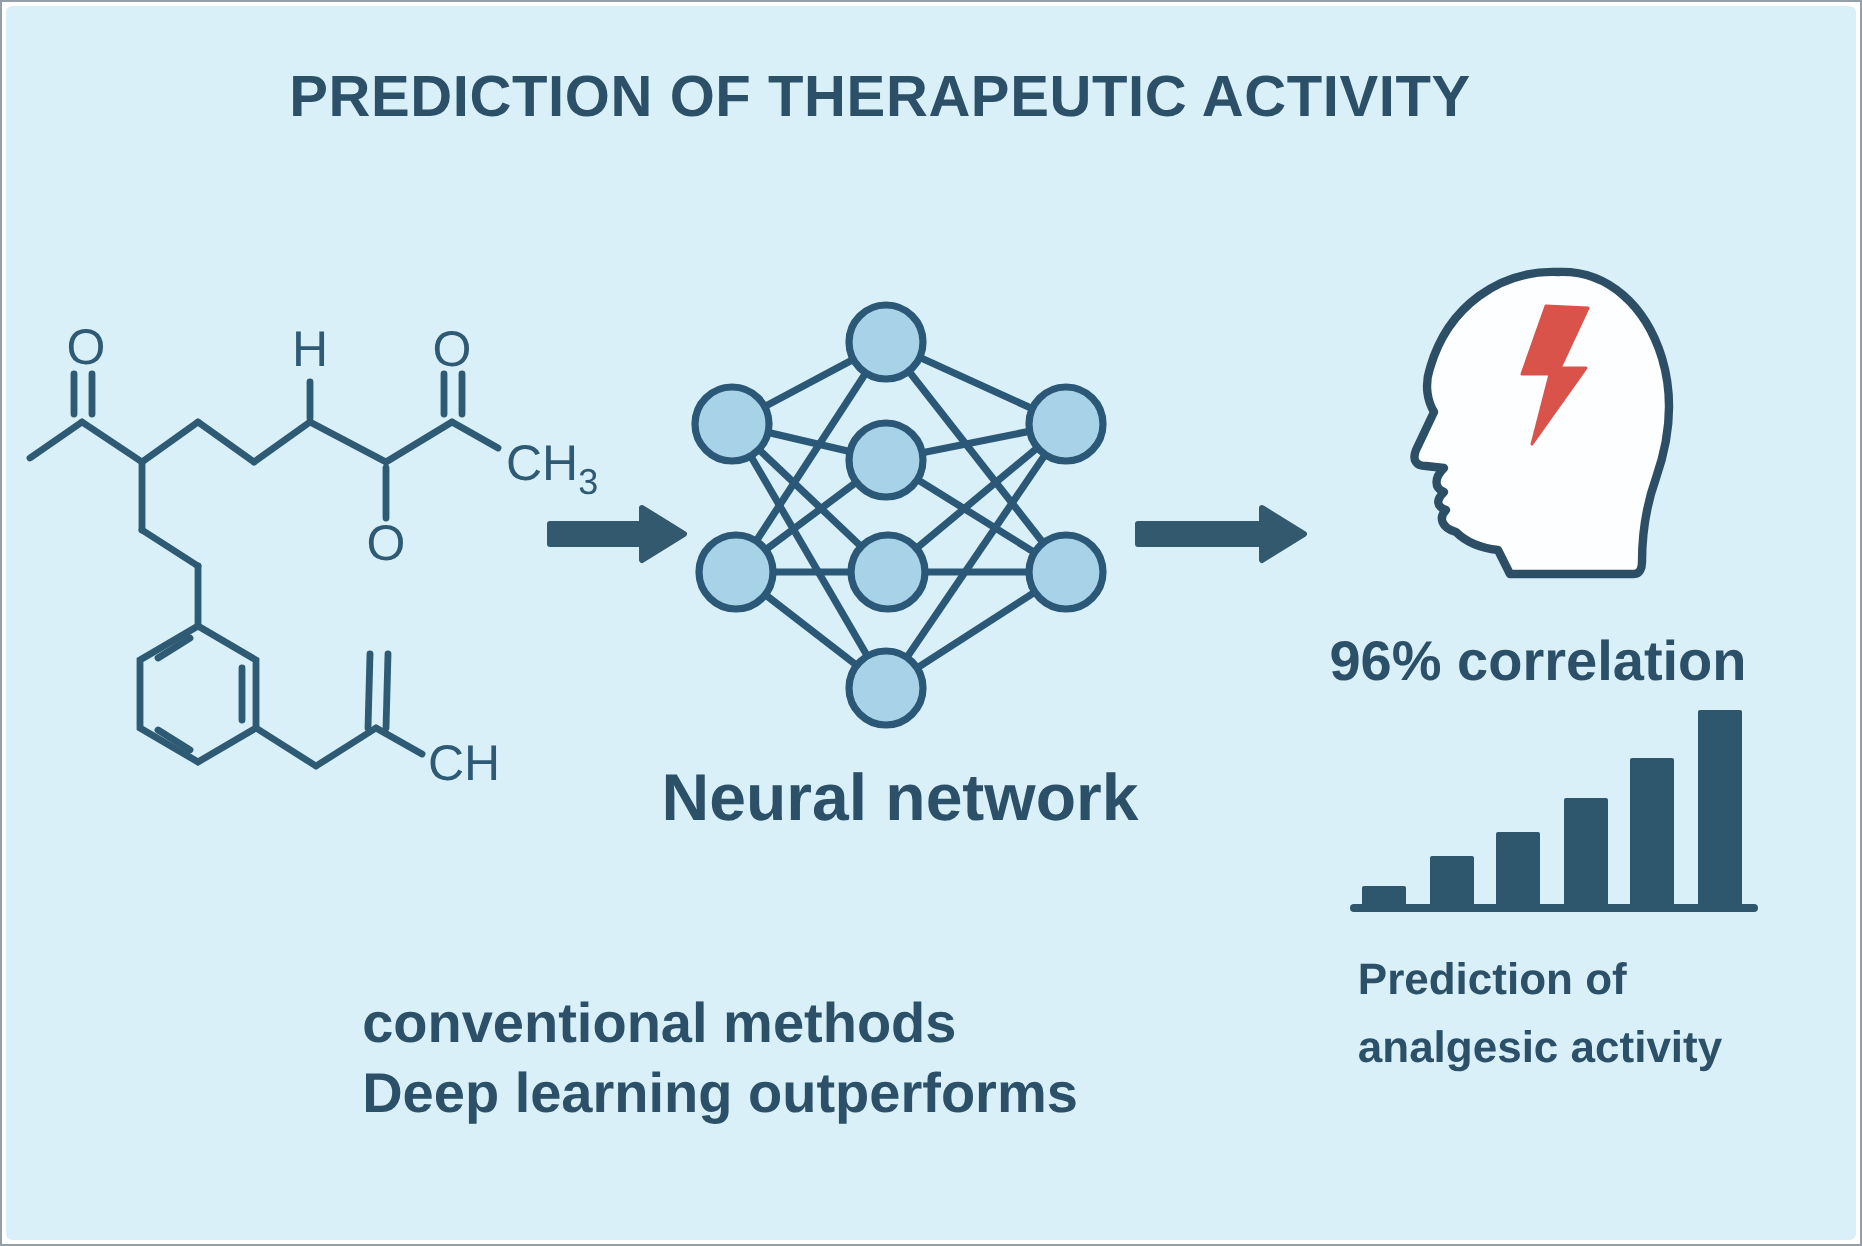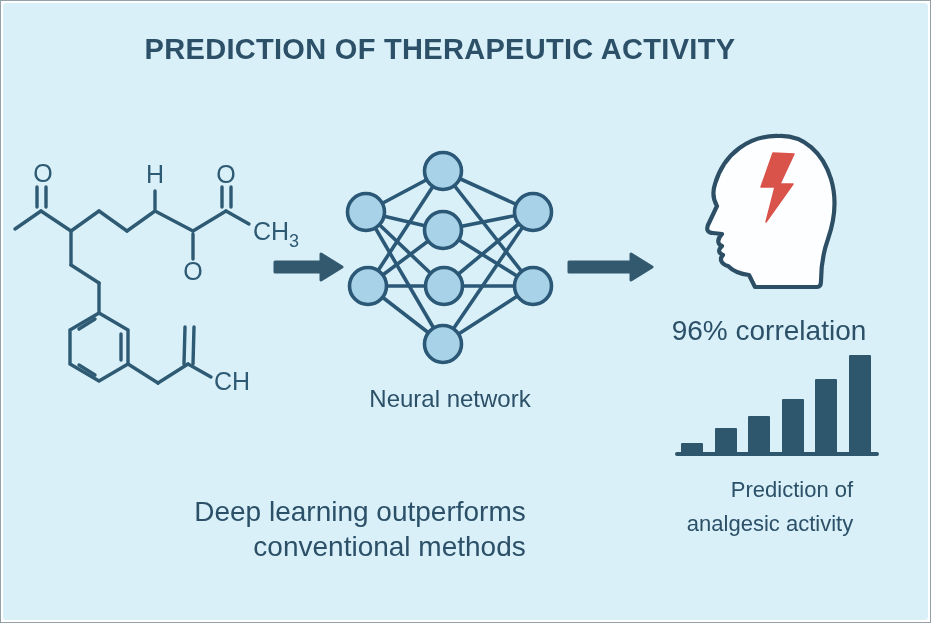--- a/index.html
+++ b/index.html
@@ -20,24 +20,24 @@
     font-family:"Liberation Sans",sans-serif;
   }
   .bg{position:relative;width:100%;height:100%;background:var(--bg);border-radius:3px;overflow:hidden;}
   .abs{position:absolute;}
   .title{
     left:437px;top:26px;transform:translateX(-50%);
     text-align:center;font-size:29px;font-weight:700;line-height:41px;
     letter-spacing:.3px;color:var(--ink);white-space:nowrap;
   }
   .caption{
-    text-align:right;color:var(--ink);font-weight:400;white-space:nowrap;
+    text-align:left;color:var(--ink);font-weight:700;white-space:nowrap;
     transform:translateX(-50%);
   }
-  .nn-caption{left:447px;top:379px;font-size:24px;line-height:34px;}
+  .nn-caption{left:447px;top:379px;font-size:33px;line-height:34px;}
   .correlation{left:766px;top:312px;font-size:28px;line-height:31px;}
   .prediction{left:767px;top:470px;font-size:22px;line-height:34px;}
   .footer-caption{left:357px;top:491px;font-size:28px;line-height:35px;}
   svg{display:block;}
   .molecule{left:0;top:130px;}
   .molecule line, .molecule polyline, .molecule polygon{
     stroke:var(--stroke);stroke-width:3.4;fill:none;stroke-linecap:round;
   }
   .molecule text{font-family:"Liberation Sans",sans-serif;font-size:25px;fill:var(--stroke);}
   .network-svg{left:340px;top:140px;}
@@ -181,18 +181,18 @@
         <div class="bar" style="height: 98px;"></div>
       </div>
     <div class="abs baseline"></div>
 
     <div class="abs caption prediction">
       <div>Prediction of</div>
       <div>analgesic activity</div>
     </div>
 
     <div class="abs caption footer-caption">
+      <div>conventional methods</div>
       <div>Deep learning outperforms</div>
-      <div>conventional methods</div>
     </div>
 
   </div>
 </div>
 
 </body></html>

